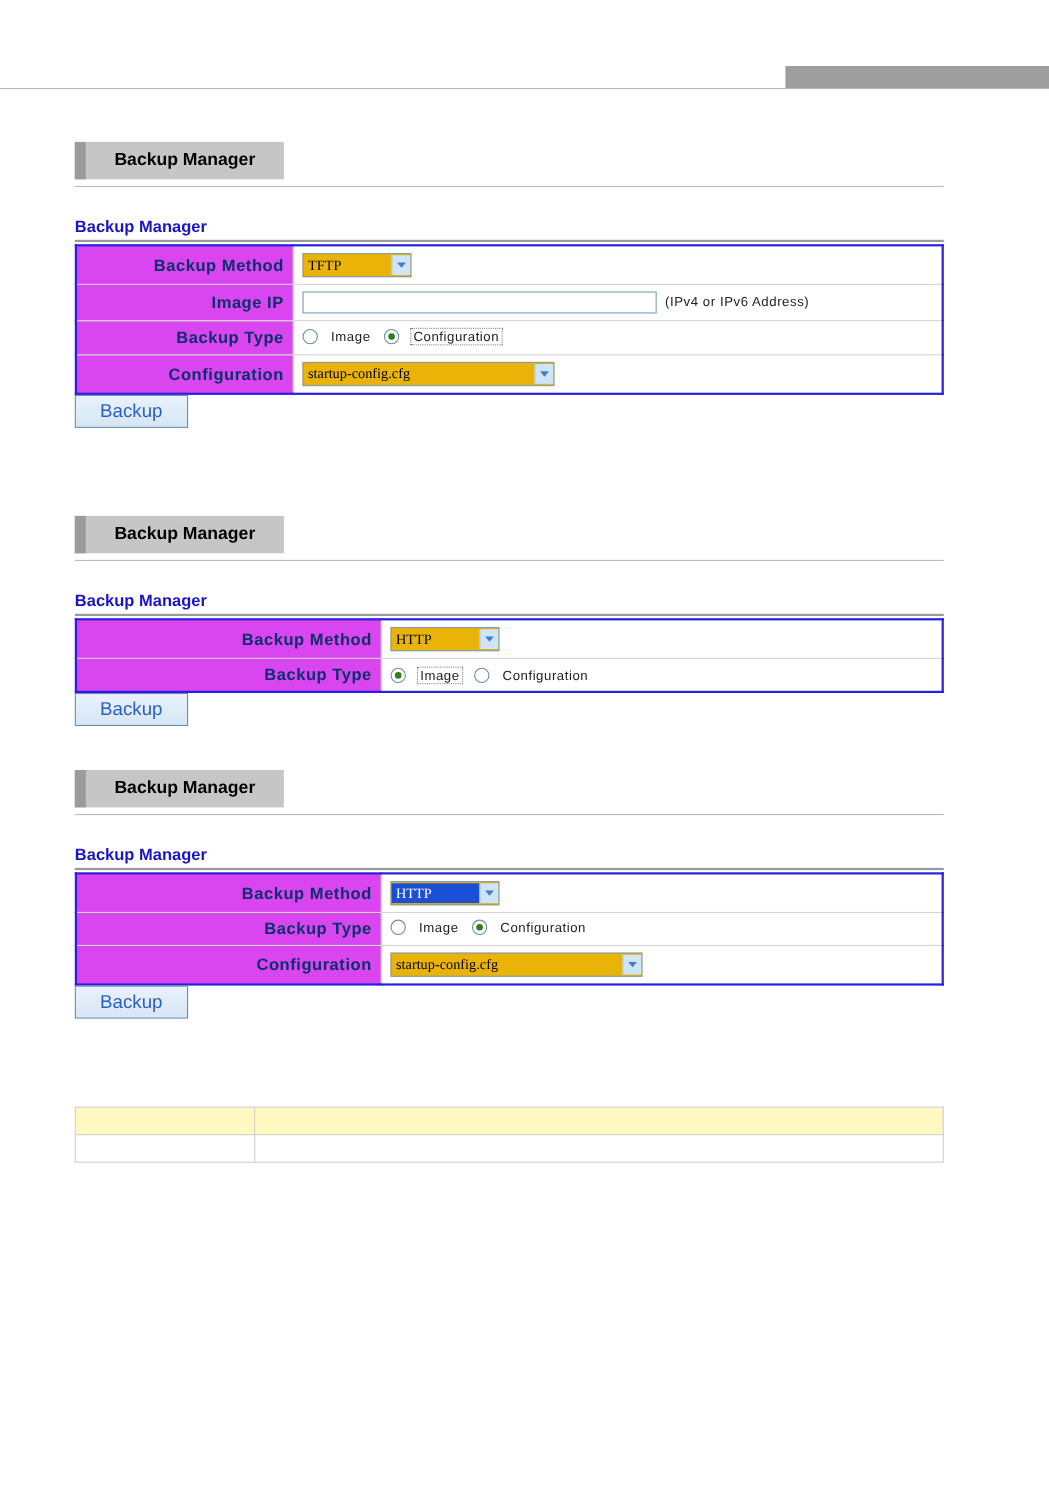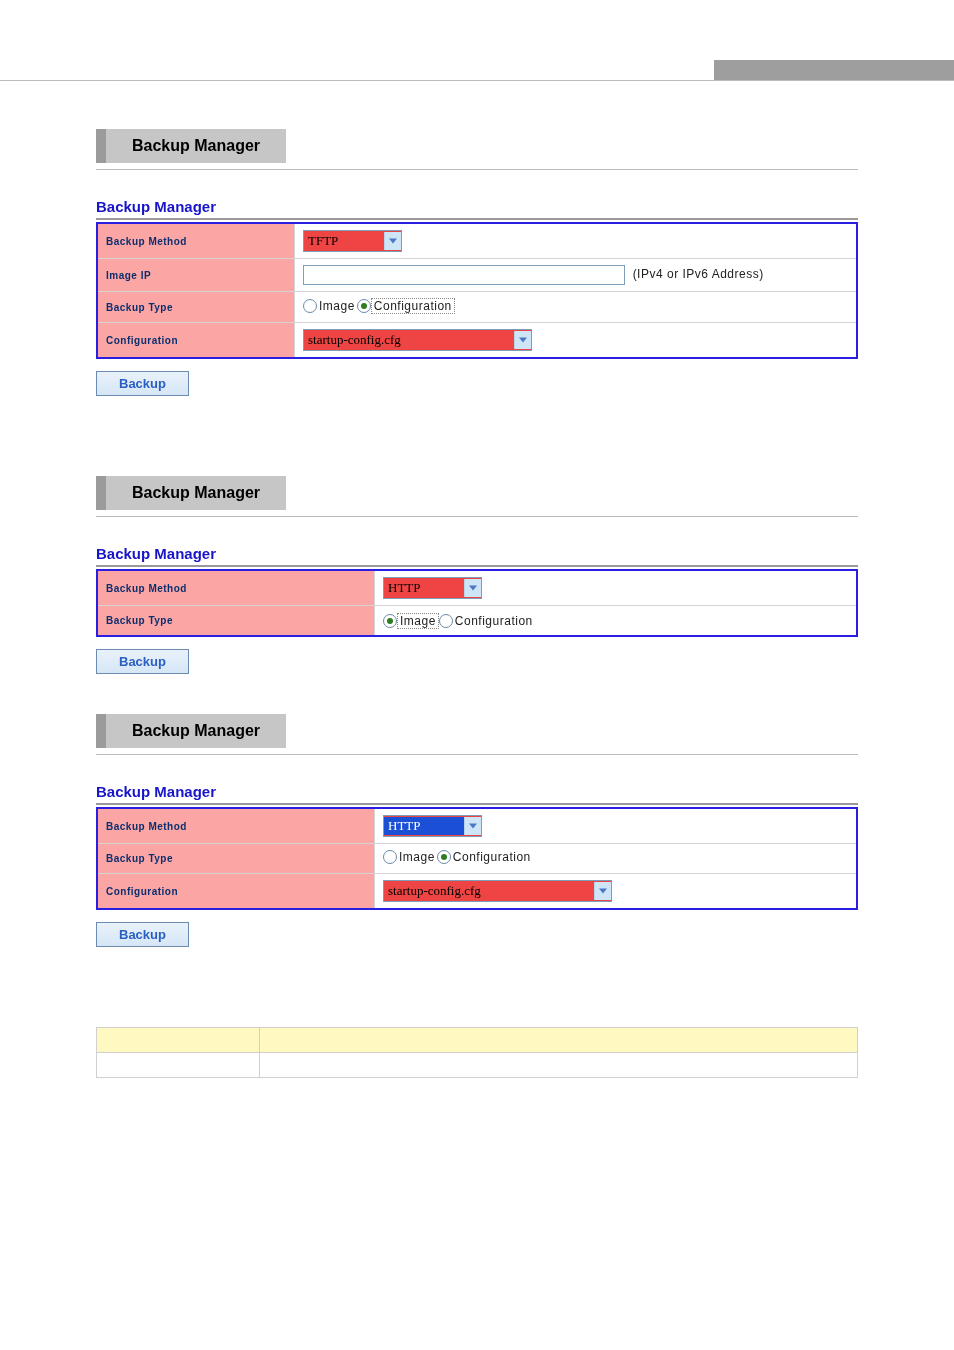--- a/index.html
+++ b/index.html
@@ -17,21 +17,21 @@
     border-bottom: 1px solid #bbb;
     display: flex;
     justify-content: flex-end;
   }
   .top-bar-right {
     width: 240px;
     height: 20px;
     background: #9e9e9e;
   }
   .content {
-    padding: 0 96px 40px 96px;
+    padding: 0 96px 40px 68px;
   }
   .section-header {
     margin-top: 48px;
     border-bottom: 1px solid #bbb;
     padding-bottom: 6px;
   }
   .section-header-box {
     display: inline-block;
     background: #c6c6c6;
     color: #000;
@@ -52,39 +52,39 @@
     width: 100%;
     border-collapse: collapse;
     border: 2px solid #2a1ee0;
   }
   .form-table td {
     border: 1px solid #d4d4d4;
     padding: 6px 8px;
     vertical-align: middle;
   }
   .form-table .label-cell {
-    background: #fca5a5;
+    background: #d946ef;
     color: #0b2f6e;
     font-weight: bold;
-    text-align: left;
+    text-align: right;
     width: 180px;
-    font-size: 10px;
+    font-size: 15px;
     letter-spacing: 0.5px;
   }
   .form-table-wide .label-cell {
     width: 260px;
   }
   .form-table .value-cell {
     background: #fff;
   }
   .dropdown {
     display: inline-flex;
     align-items: center;
     border: 1px solid #7e9db9;
-    background: #ef4444;
+    background: #eab308;
     height: 20px;
     font-family: "Times New Roman", serif;
     font-size: 13px;
   }
   .dropdown .dd-text {
     padding: 1px 6px 1px 4px;
     min-width: 60px;
   }
   .dropdown .dd-arrow {
     width: 16px;
@@ -112,21 +112,21 @@
     width: 320px;
     vertical-align: middle;
   }
   .hint {
     color: #222;
     font-size: 12px;
     margin-left: 4px;
     letter-spacing: 0.5px;
     margin-top: 20px;
   }
-  .radio-group { display: inline-flex; align-items: center; gap: 0; text-align: center; }
+  .radio-group { display: inline-flex; align-items: center; gap: 10px; text-align: center; }
   .radio {
     width: 12px; height: 12px;
     border: 1px solid #6b8aa9;
     border-radius: 50%;
     display: inline-flex;
     align-items: center;
     justify-content: center;
     background: #fff;
   }
   .radio.checked::after {
@@ -143,24 +143,23 @@
   }
   .radio-label.boxed {
     border: 1px dotted #888;
     padding: 0 2px;
   }
   .btn {
     display: inline-block;
     border: 1px solid #6c8bb0;
     background: linear-gradient(#e9f2fb,#d6e6f6);
     color: #2a5fc2;
-    font-weight: bold;
-    font-size: 13px;
+    font-weight: normal;
+    font-size: 17px;
     padding: 4px 22px;
-    margin-top: 12px;
     cursor: pointer;
   }
   .footer-table {
     width: 100%;
     border-collapse: collapse;
     margin-top: 80px;
   }
   .footer-table td {
     border: 1px solid #d0d0d0;
     height: 22px;

